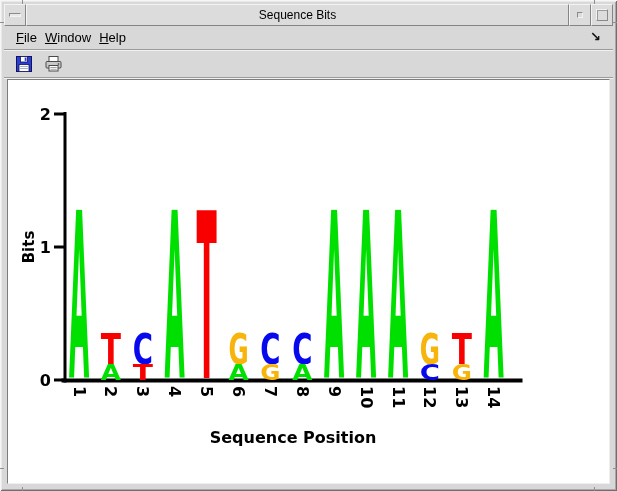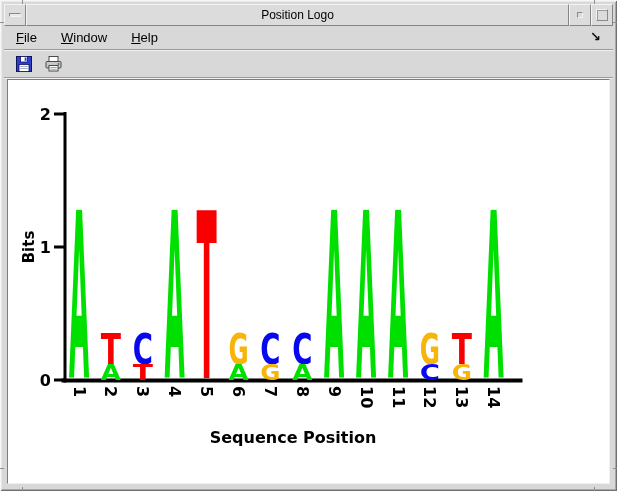--- a/index.html
+++ b/index.html
@@ -22,21 +22,21 @@
   .tb-title{flex:1;display:flex;align-items:center;justify-content:center;
     font-size:12px;color:#000;}
   .glyph-dash{width:12px;height:4px;background:#e9e9e9;
     border:1px solid;border-color:#8a8a8a #f2f2f2 #f2f2f2 #8a8a8a;}
   .glyph-minsq{width:6px;height:6px;background:#dcdcdc;
     border:1px solid;border-color:#8a8a8a #f2f2f2 #f2f2f2 #8a8a8a;}
   .glyph-maxsq{width:12px;height:12px;background:#dcdcdc;
     border:1px solid;border-color:#f2f2f2 #8a8a8a #8a8a8a #f2f2f2;box-shadow:inset 1px 1px 0 #9b9b9b;}
 
   
-  .menubar{height:24px;display:flex;align-items:center;padding:0 10px;gap:20px;
+  .menubar{height:24px;display:flex;align-items:center;padding:0 10px;gap:4px;
     border-bottom:1px solid #9b9b9b;box-shadow:0 1px 0 #f1f1f1;position:relative;font-size:13px;}
   .menu-item{padding:2px 2px;cursor:default;}
   .menu-item .mn{text-decoration:underline;}
   .menubar-arrow{position:absolute;right:12px;top:3px;font-size:13px;font-weight:bold;color:#111;
     font-family:"DejaVu Sans",sans-serif;cursor:default;}
 
   
   .toolbar{height:28px;display:flex;align-items:center;padding:0 9px;gap:7px;
     border-bottom:1px solid #9b9b9b;box-shadow:0 1px 0 #f1f1f1;}
   .tool-btn{width:22px;height:22px;display:flex;align-items:center;justify-content:center;cursor:default;}
@@ -59,21 +59,21 @@
   <div class="notch" style="right:0;top:22px;width:4px;height:1px;"></div>
   <div class="notch" style="left:0;bottom:22px;width:4px;height:1px;"></div>
   <div class="notch" style="right:0;bottom:22px;width:4px;height:1px;"></div>
 
   <div class="client">
 
     <div class="titlebar">
       <div class="tb-box tb-btn">
         <div class="glyph-dash"></div>
       </div>
-      <div class="tb-box tb-title">Position Logo</div>
+      <div class="tb-box tb-title">Sequence Bits</div>
       <div class="tb-box tb-btn">
         <div class="glyph-minsq"></div>
       </div>
       <div class="tb-box tb-btn">
         <div class="glyph-maxsq"></div>
       </div>
     </div>
 
     <div class="menubar">
       <div class="menu-item"><span class="mn">F</span><span>ile</span></div>

